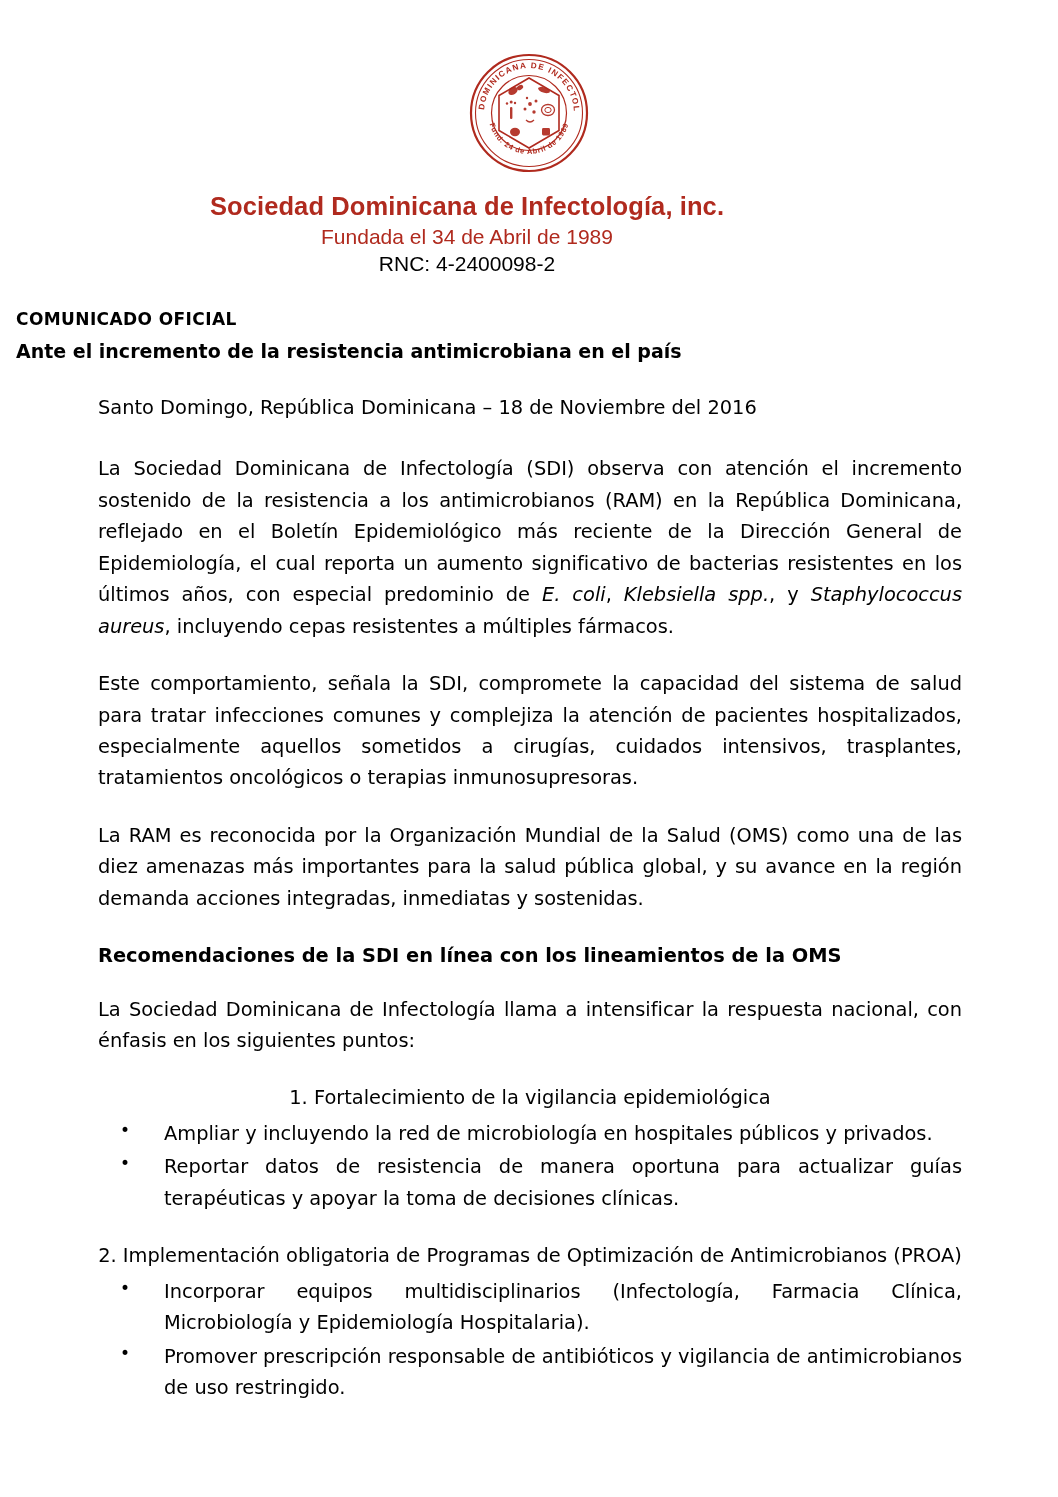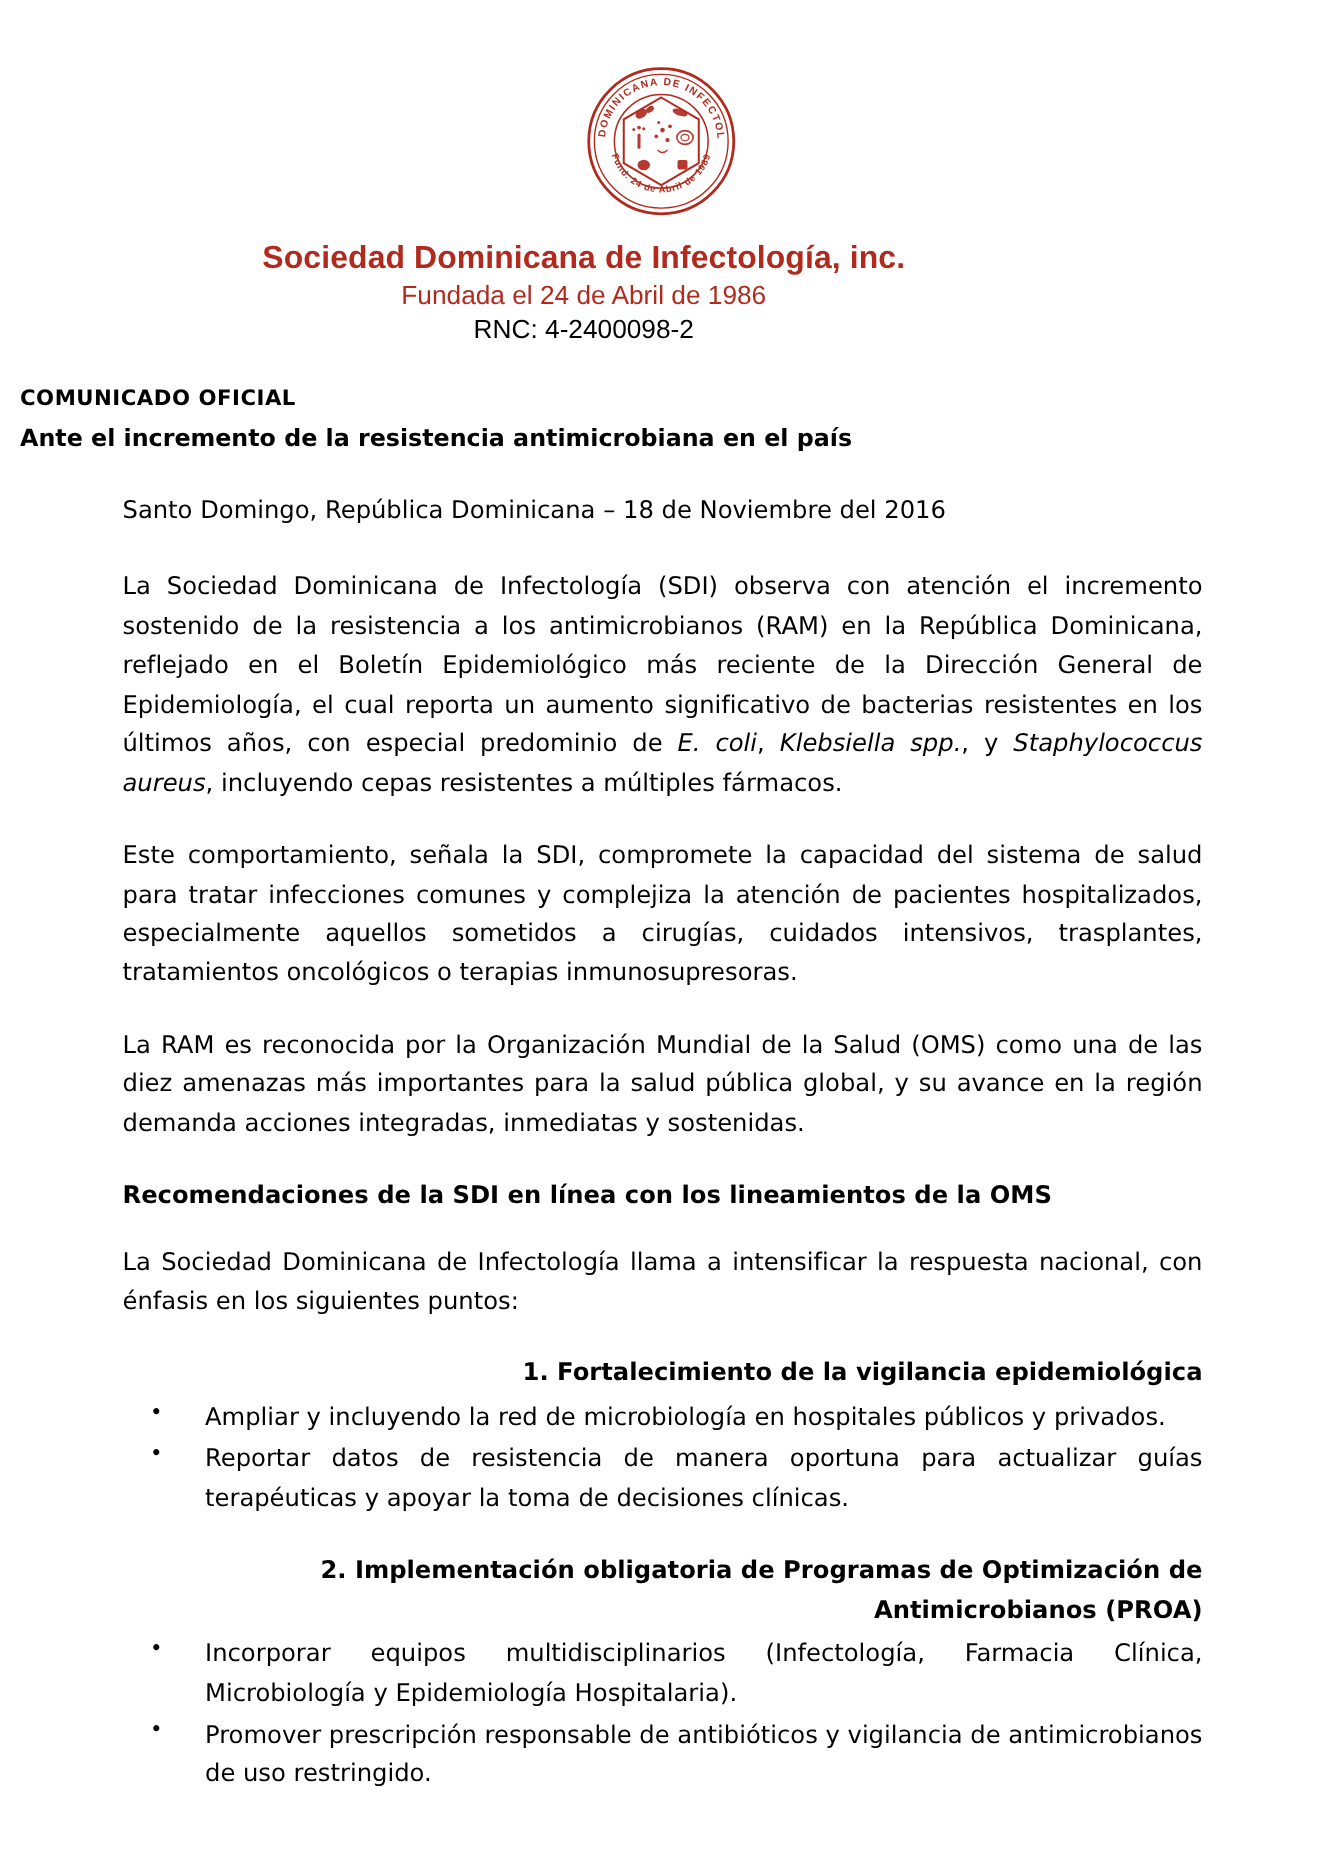--- a/index.html
+++ b/index.html
@@ -102,22 +102,22 @@
     margin: 0 0 30px 0;
     text-align: left;
   }
   .sec-head {
     margin: 0 0 22px 0;
     font-weight: bold;
     text-align: left;
   }
   .num-head {
     margin: 0 0 4px 0;
-    font-weight: bold;
-    text-align: right;
+    font-weight: normal;
+    text-align: center;
   }
   ul.bullets {
     list-style: none;
     margin: 0 0 26px 0;
     padding: 0;
   }
   ul.bullets li {
     position: relative;
     padding-left: 66px;
     margin: 0 0 2px 0;
@@ -174,21 +174,21 @@
           <ellipse cx="80" cy="58" rx="6.5" ry="5.5" fill="none" stroke="#B02A1E" stroke-width="1.3"></ellipse>
           <ellipse cx="80" cy="58" rx="3.2" ry="2.6" fill="none" stroke="#B02A1E" stroke-width="1"></ellipse>
           <path d="M 58,68 q 4,4 8,0" fill="none" stroke="#B02A1E" stroke-width="1.2"></path>
         </g>
       </svg>
     </div>
   </div>
 
   <div class="org-block">
     <div class="org-name" style="color: rgb(176, 42, 30);">Sociedad Dominicana de Infectología, inc.</div>
-    <div class="org-sub" style="color: rgb(176, 42, 30);">Fundada el 24 de Abril de 1986</div>
+    <div class="org-sub" style="color: rgb(176, 42, 30);">Fundada el 34 de Abril de 1989</div>
     <div class="org-sub" style="color: #000000;">RNC: 4-2400098-2</div>
   </div>
 
   <div class="doc-title-block">
     <div class="doc-kicker">COMUNICADO OFICIAL</div>
     <div class="doc-subtitle">Ante el incremento de la resistencia antimicrobiana en el país</div>
   </div>
 
   <div class="body-col">
 

